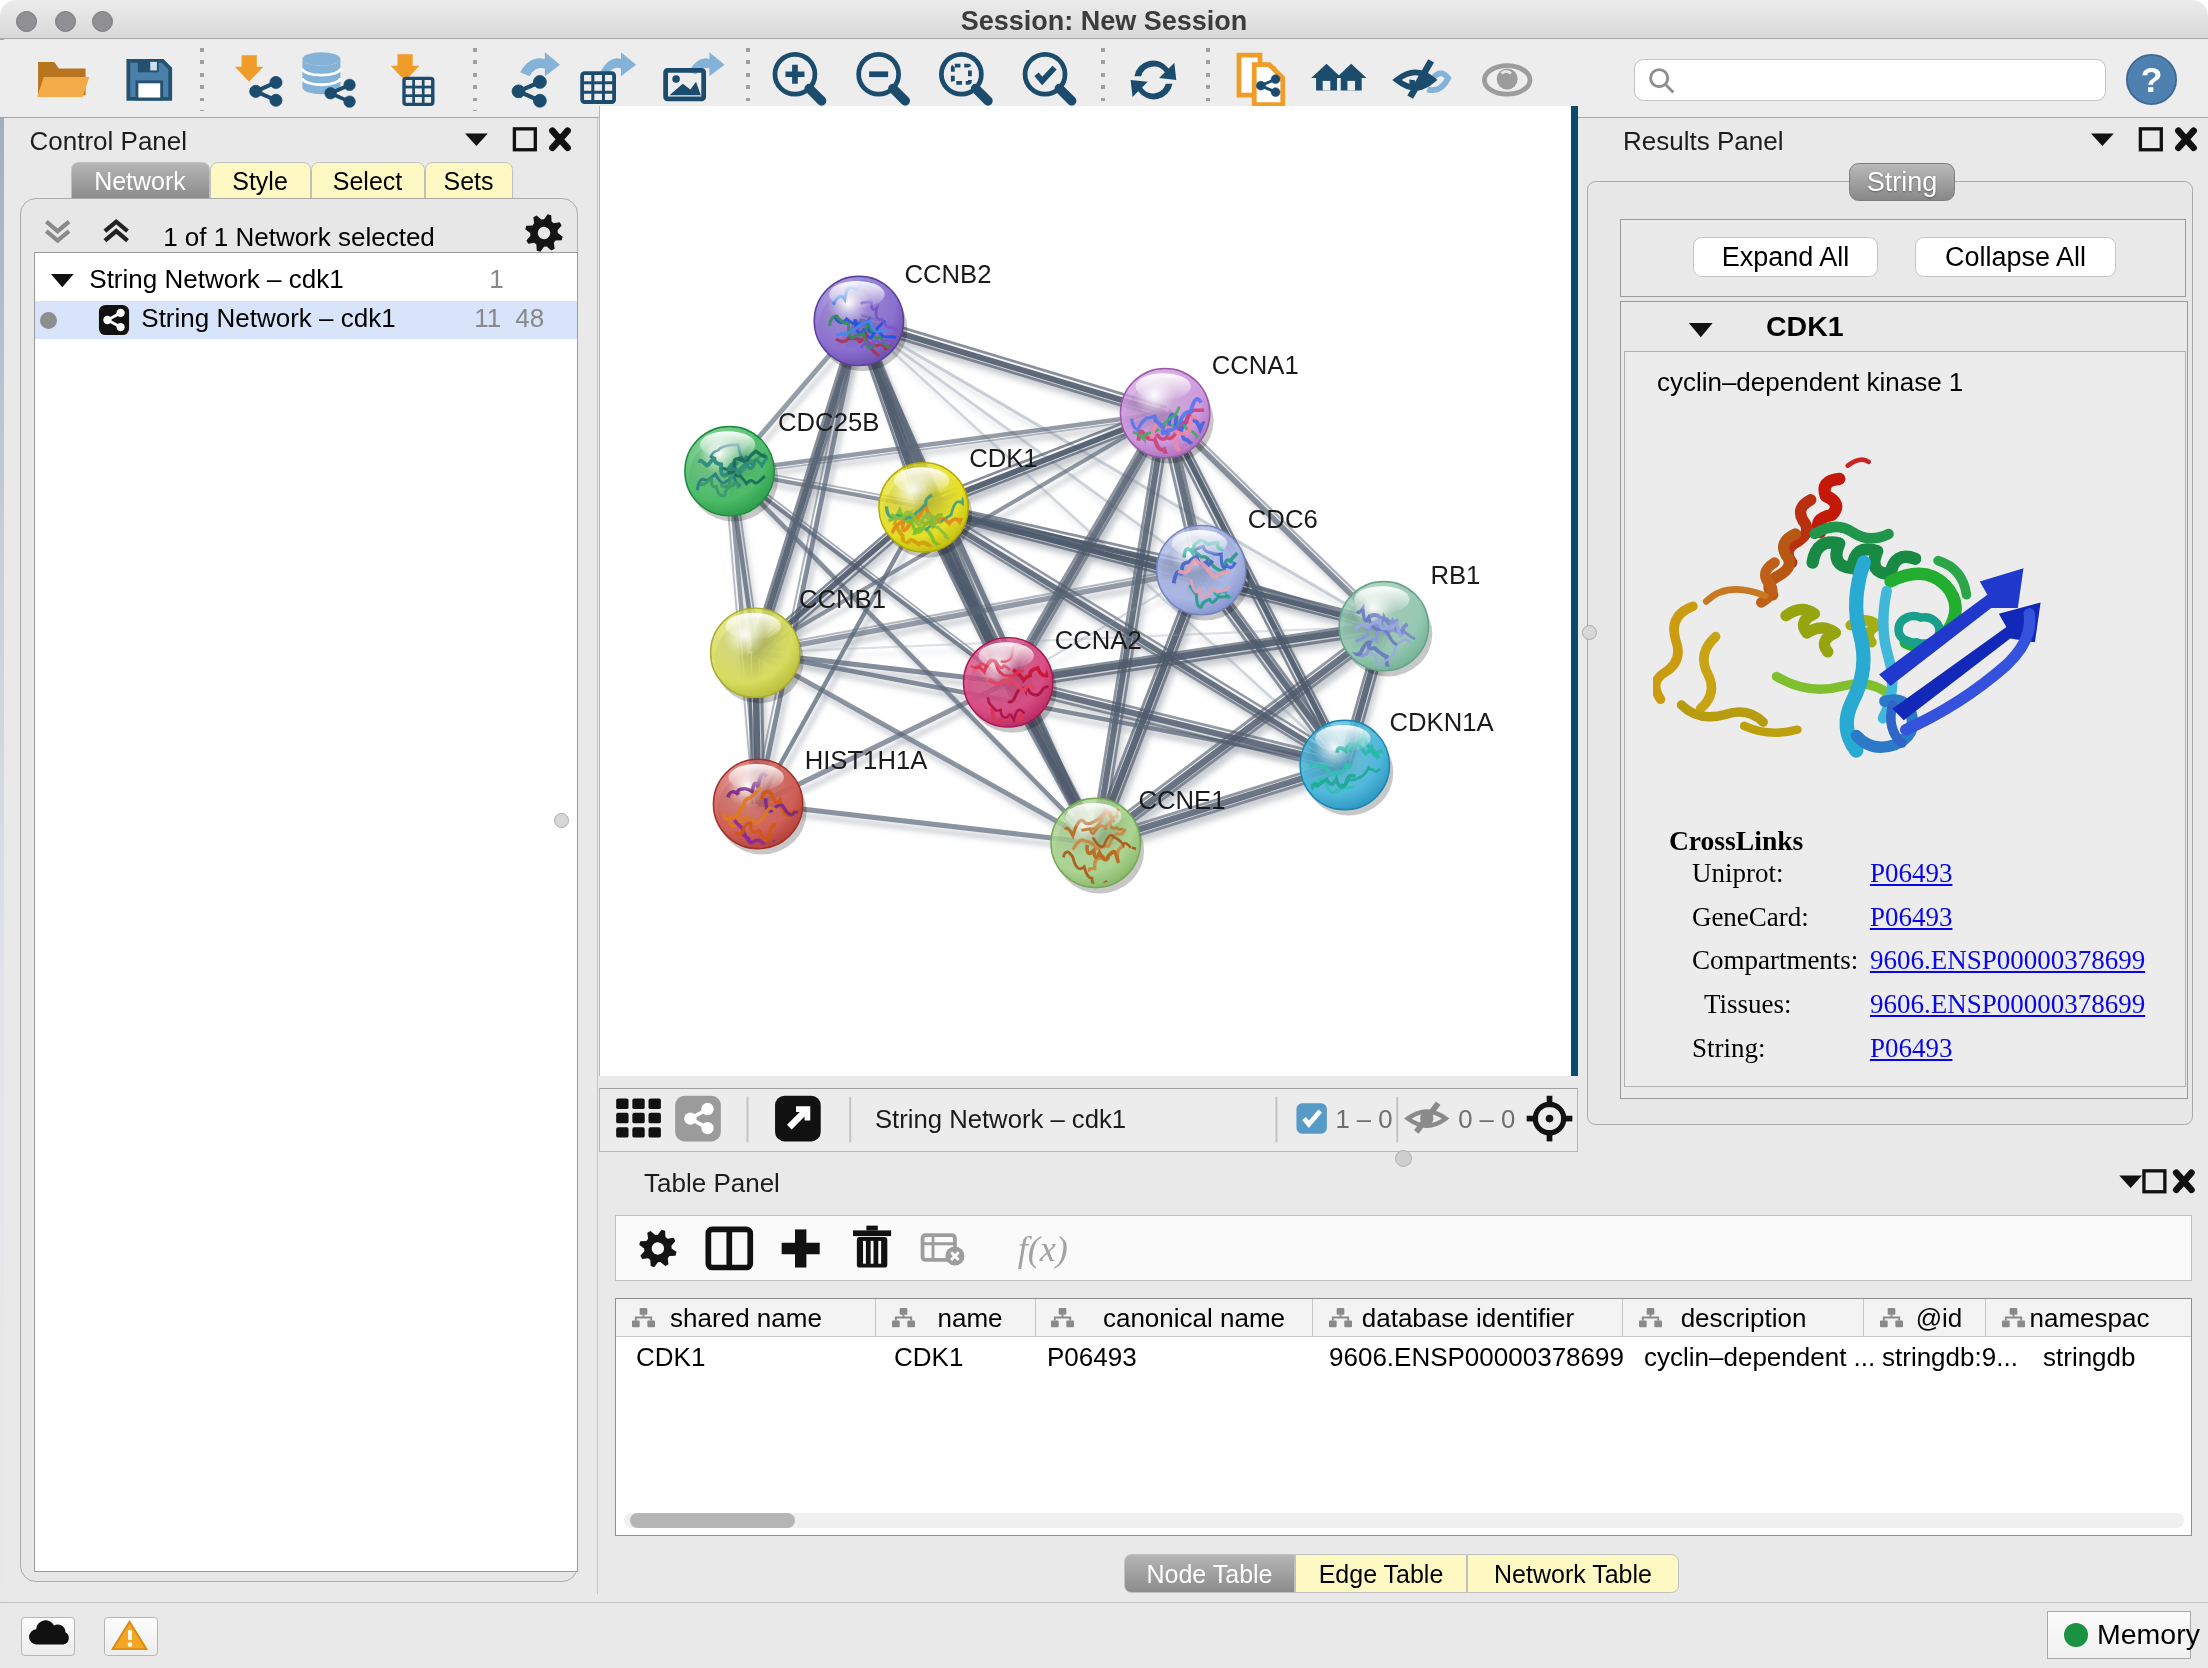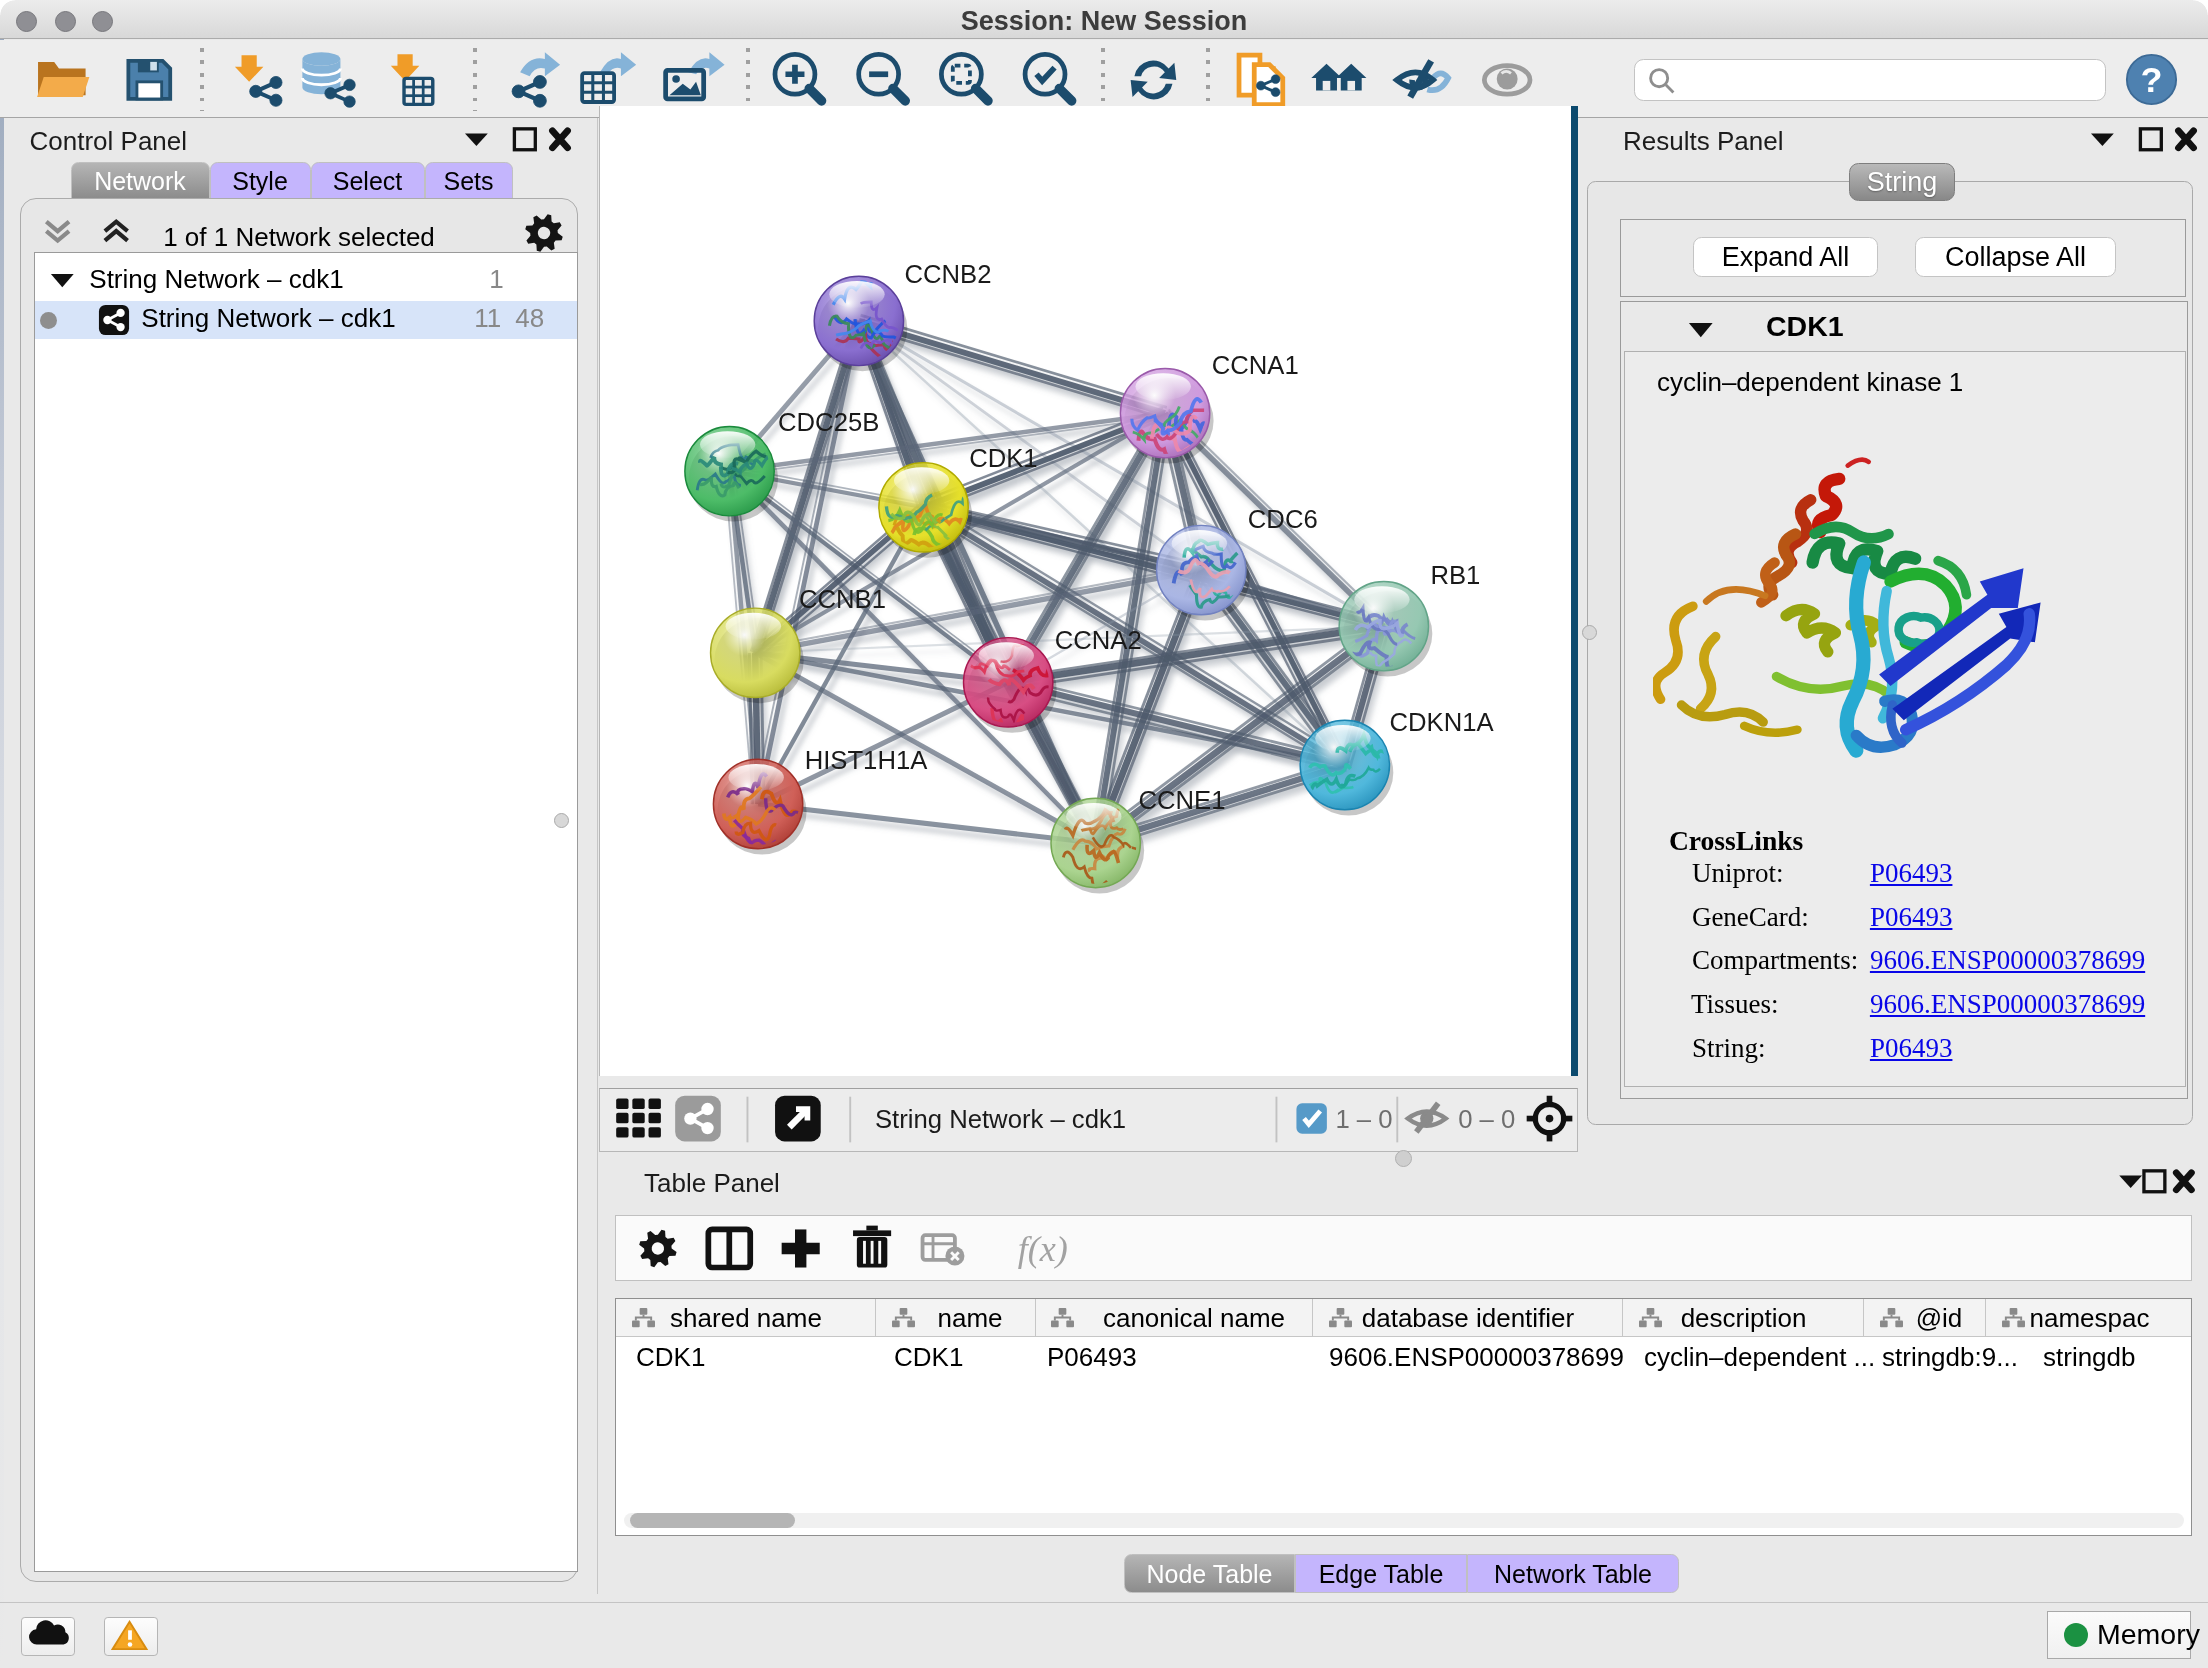--- a/index.html
+++ b/index.html
@@ -16,21 +16,21 @@
   
   #toolbar { left:0; top:40px; width:2208px; height:78px; background:#ededed;
     border-bottom:1.9px solid #a5a5a5; }
   .tsep { position:absolute; top:7.6px; height:63px; width:3.8px;
     background:repeating-linear-gradient(#9f9f9f 0 3.8px, rgba(0,0,0,0) 3.8px 12.4px); }
   #searchbox { position:absolute; left:1634px; top:19px; width:472px; height:42px;
     background:#fff; border:1.9px solid #c3c3c3; border-radius:9.5px; }
   
   .ptitle { font-size:26px; color:#1c1c1c; }
   .paneltab { position:absolute; font-size:25px; text-align:center; color:#000;
-    background:#c4b5fd; border:1px solid #c0c0c0; }
+    background:#fef9c3; border:1px solid #c0c0c0; }
   .seltab { background:linear-gradient(#b5b5b5,#8c8c8c); color:#fff; }
   
   #cpanel { left:9.5px; top:118px; width:588px; height:1476px; background:#e9e9e9;
     border-right:1.9px solid #c6c6c6; }
   #cpane { position:absolute; left:10.5px; top:80px; width:558px; height:1384px;
     border:1px solid #ababab; border-radius:16px; background:#e7e7e7; }
   #ntree { position:absolute; left:13.3px; top:53px; width:544px; height:1320px;
     background:#fff; border:1px solid #9a9a9a; }
   
   #netview { left:599px; top:106px; width:979px; height:970px; background:#fff;
@@ -755,21 +755,21 @@
             <path d="M252 304 L372 218 L364 204 L408 192 L402 234 L376 230 L264 316 Z" fill="#1228b8" fill-opacity="1.0" stroke="none"></path>
             <path d="M266 326 q58 -26 106 -68 q28 -26 24 -54" fill="none" stroke="#3452dc" stroke-width="12" stroke-opacity="1.0" stroke-linecap="round" stroke-linejoin="round"></path>
           </svg>
         <div class="serif" style="position:absolute;left:44px;top:473px;font-size:27.6px;font-weight:bold;">CrossLinks</div>
         <div class="serif" style="position:absolute;left:67px;top:506px;font-size:27px;">Uniprot:</div>
         <div class="serif link" style="position:absolute;left:245px;top:506px;font-size:27px;">P06493</div>
         <div class="serif" style="position:absolute;left:67px;top:550px;font-size:27px;">GeneCard:</div>
         <div class="serif link" style="position:absolute;left:245px;top:550px;font-size:27px;">P06493</div>
         <div class="serif" style="position:absolute;left:67px;top:593px;font-size:27px;">Compartments:</div>
         <div class="serif link" style="position:absolute;left:245px;top:593px;font-size:27px;">9606.ENSP00000378699</div>
-        <div class="serif" style="position:absolute;left:66px;top:637px;font-size:27px;">Tissues:</div>
+        <div class="serif" style="position:absolute;left:79px;top:637px;font-size:27px;">Tissues:</div>
         <div class="serif link" style="position:absolute;left:245px;top:637px;font-size:27px;">9606.ENSP00000378699</div>
         <div class="serif" style="position:absolute;left:67px;top:681px;font-size:27px;">String:</div>
         <div class="serif link" style="position:absolute;left:245px;top:681px;font-size:27px;">P06493</div>
       </div>
     </div>
   </div>
   <div id="tpanel" class="abs">
     <div class="ptitle" style="position:absolute;left:45px;top:5.7px;">Table Panel</div>
     <svg width="86" height="28.5" viewBox="0 0 90 30" style="position:absolute;left:1520px;top:5.7px;">
       <path d="M0 8 L24 8 L12 21 Z" fill="#111"></path>

